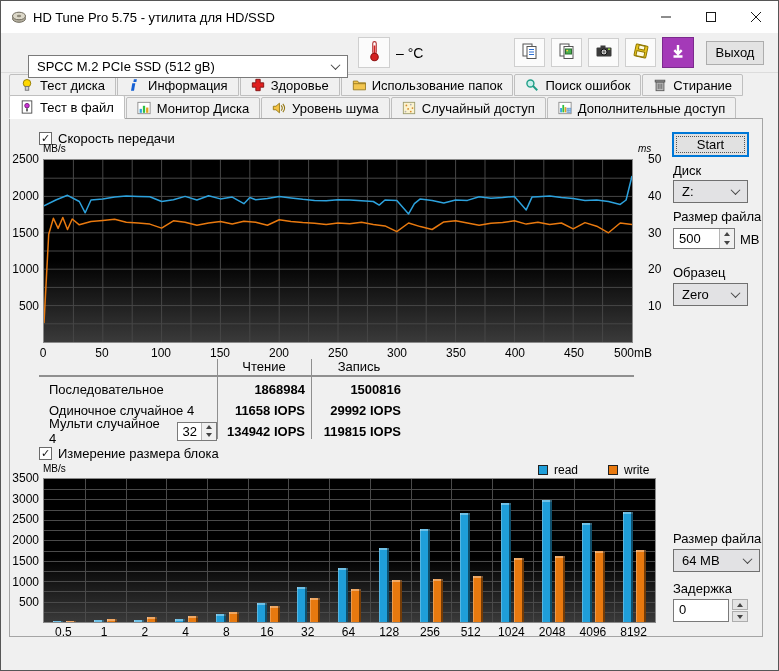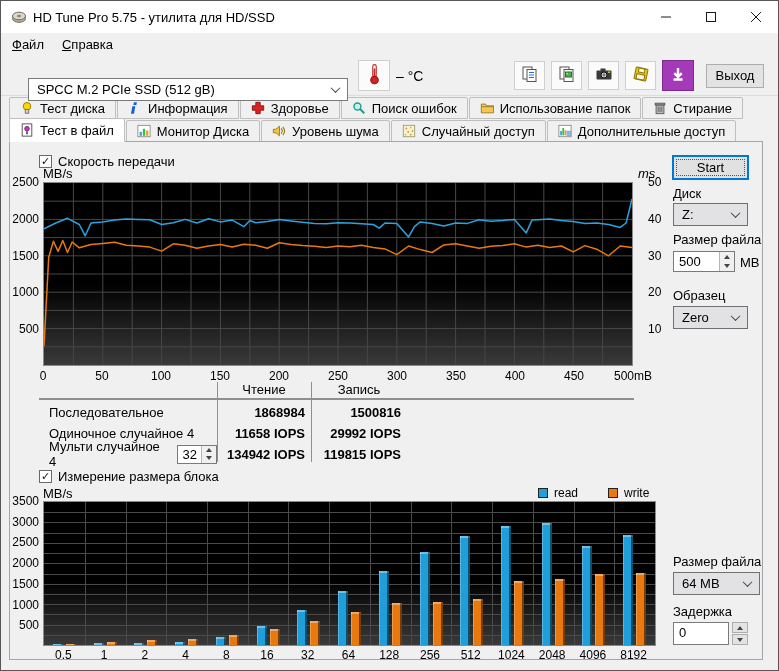--- a/index.html
+++ b/index.html
@@ -40,21 +40,21 @@
   .tab .tab-icon{display:flex;flex:none;}
   .tab.active{background:#fff;position:relative;z-index:3;height:24px;margin-top:-2px;border-bottom:1px solid #fff;}
   .tab-row2 .tab{flex:0 0 auto;}
 
   
   .content{position:relative;width:754px;height:519px;background:#f0f0f0;border:1px solid #a5a5a5;margin-top:-1px;z-index:2;}
 
   .checkbox-row{position:absolute;display:flex;align-items:center;gap:6px;}
   .checkbox{width:13px;height:13px;background:#fff;border:1px solid #6a6a6a;font-size:11px;line-height:11px;text-align:center;color:#111;}
 
-  .axis-label{position:absolute;font-size:13px;}
+  .axis-label{position:absolute;font-size:10px;}
   .ytick{position:absolute;right:2px;font-size:12px;text-align:right;white-space:nowrap;}
   .y2tick{position:absolute;left:2px;font-size:12px;white-space:nowrap;}
   .xtick{position:absolute;transform:translateX(-50%);font-size:12px;white-space:nowrap;}
 
   .plot-frame{position:absolute;border:1px solid #8a8a8a;background:linear-gradient(#000 55%,#3a3a3a 100%);}
 
   
   .rtable{position:absolute;left:29px;top:240px;width:595px;}
   .rtable .hline{position:absolute;left:0;top:16px;width:595px;height:2px;background:#8f8f8f;}
   .rtable .vline{position:absolute;top:0;width:1px;height:80px;background:#8f8f8f;}
@@ -112,24 +112,20 @@
           <rect x="0.5" y="0.5" width="9" height="9" fill="none" stroke="#1a1a1a" stroke-width="1"></rect>
         </svg>
       </span>
     <span class="win-btn">
         <svg width="10" height="10" viewBox="0 0 10 10">
           <path d="M0 0L10 10M10 0L0 10" stroke="#1a1a1a" stroke-width="1"></path>
         </svg>
       </span>
   </div>
 
-  <div class="menubar">
-    <span class="menu-item">Файл</span>
-    <span class="menu-item">Справка</span>
-  </div>
 
   <div class="toolbar">
     <div class="combo device-combo">
       <span>SPCC M.2 PCIe SSD (512 gB)</span>
       <span class="chev"></span>
     </div>
     <div class="tb-btn thermo-btn">
       <span><svg width="15" height="22" viewBox="0 0 12 20">
             <rect x="4.4" y="1.5" width="3.2" height="11" rx="1.6" fill="#fff" stroke="#b03030"></rect>
             <rect x="5.2" y="5" width="1.6" height="8" fill="#d42222"></rect>
@@ -207,34 +203,34 @@
           <span class="tab-icon">
             <svg width="14" height="14" viewBox="0 0 16 16">
               <path d="M5.5 1.5h5v4h4v5h-4v4h-5v-4h-4v-5h4z" fill="#e02020" stroke="#7d0f0f"></path>
             </svg>
           </span>
           <span class="tab-label">Здоровье</span>
         </div>
         <div class="tab">
           <span class="tab-icon">
             <svg width="14" height="14" viewBox="0 0 16 16">
+              <path d="M1.5 3.5h5l1 2h8v8h-14z" fill="#f3c64f" stroke="#96781f"></path>
+              <path d="M1.5 6.5h14" stroke="#96781f"></path>
+            </svg>
+          </span>
+          <span class="tab-label">Использование папок</span>
+        </div>
+        <div class="tab">
+          <span class="tab-icon">
+            <svg width="14" height="14" viewBox="0 0 16 16">
               <circle cx="6.2" cy="6.2" r="4" fill="#c9f0ec" stroke="#1f9e86" stroke-width="1.6"></circle>
               <line x1="9.2" y1="9.2" x2="14" y2="14" stroke="#1f9e86" stroke-width="2.2"></line>
             </svg>
           </span>
           <span class="tab-label">Поиск ошибок</span>
-        </div>
-        <div class="tab">
-          <span class="tab-icon">
-            <svg width="14" height="14" viewBox="0 0 16 16">
-              <path d="M1.5 3.5h5l1 2h8v8h-14z" fill="#f3c64f" stroke="#96781f"></path>
-              <path d="M1.5 6.5h14" stroke="#96781f"></path>
-            </svg>
-          </span>
-          <span class="tab-label">Использование папок</span>
         </div>
         <div class="tab">
           <span class="tab-icon">
             <svg width="14" height="14" viewBox="0 0 16 16">
               <rect x="3.5" y="4.5" width="9" height="10" fill="#b9b9b9" stroke="#565656"></rect>
               <rect x="2.5" y="2.5" width="11" height="2" fill="#9a9a9a" stroke="#565656"></rect>
               <line x1="6" y1="6.5" x2="6" y2="12.5" stroke="#666"></line>
               <line x1="8" y1="6.5" x2="8" y2="12.5" stroke="#666"></line>
               <line x1="10" y1="6.5" x2="10" y2="12.5" stroke="#666"></line>
             </svg>

